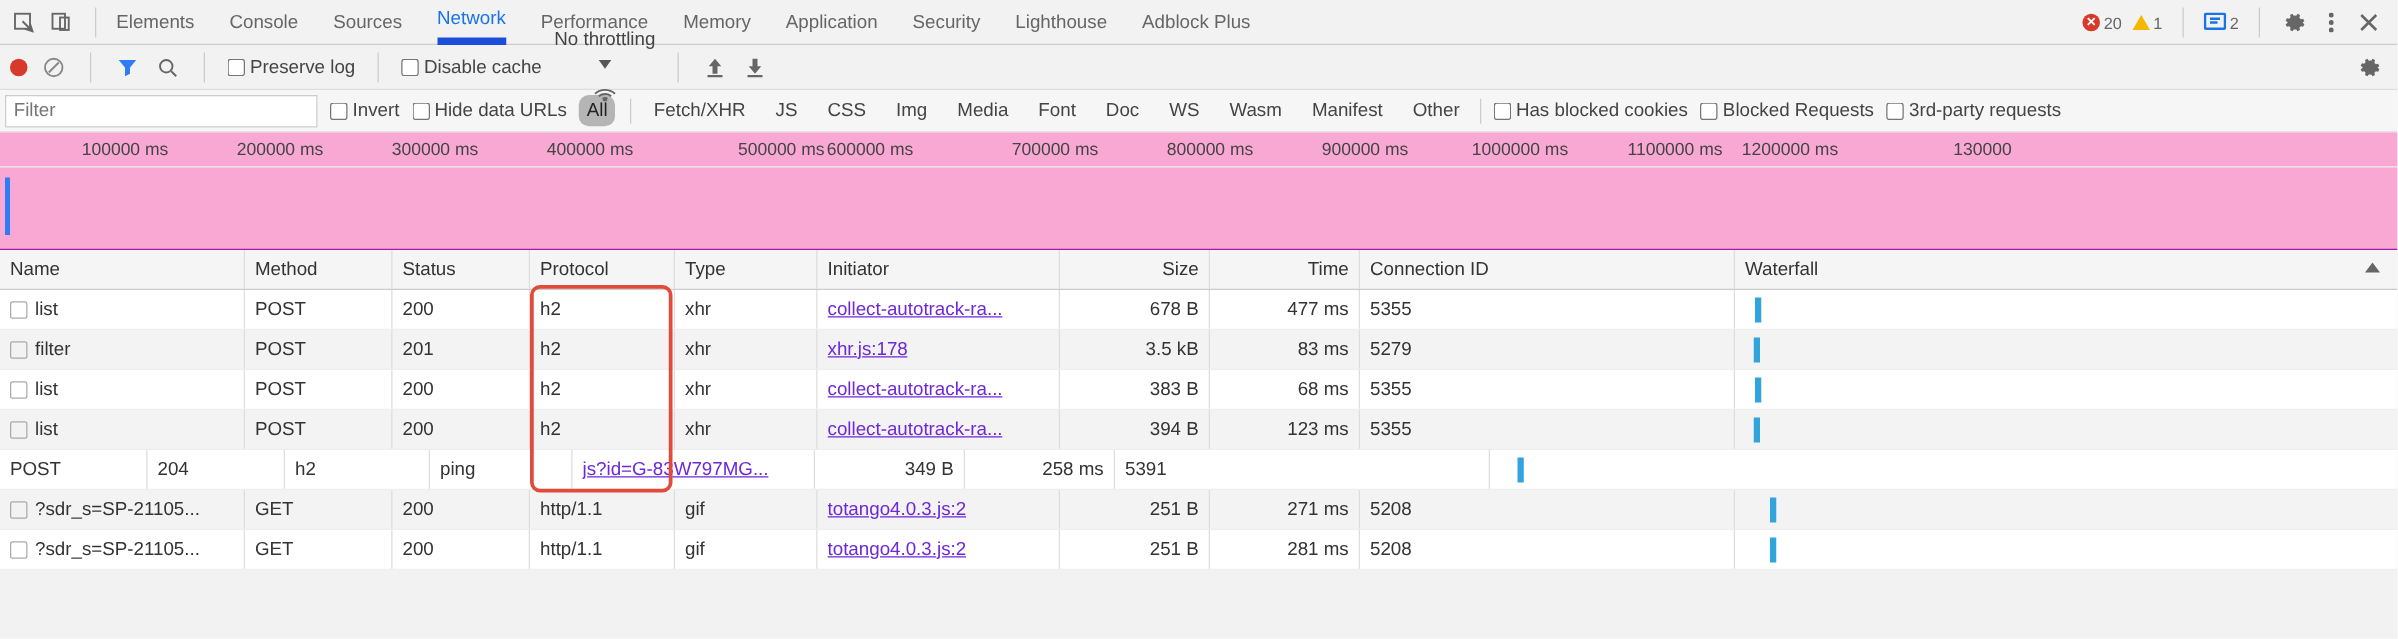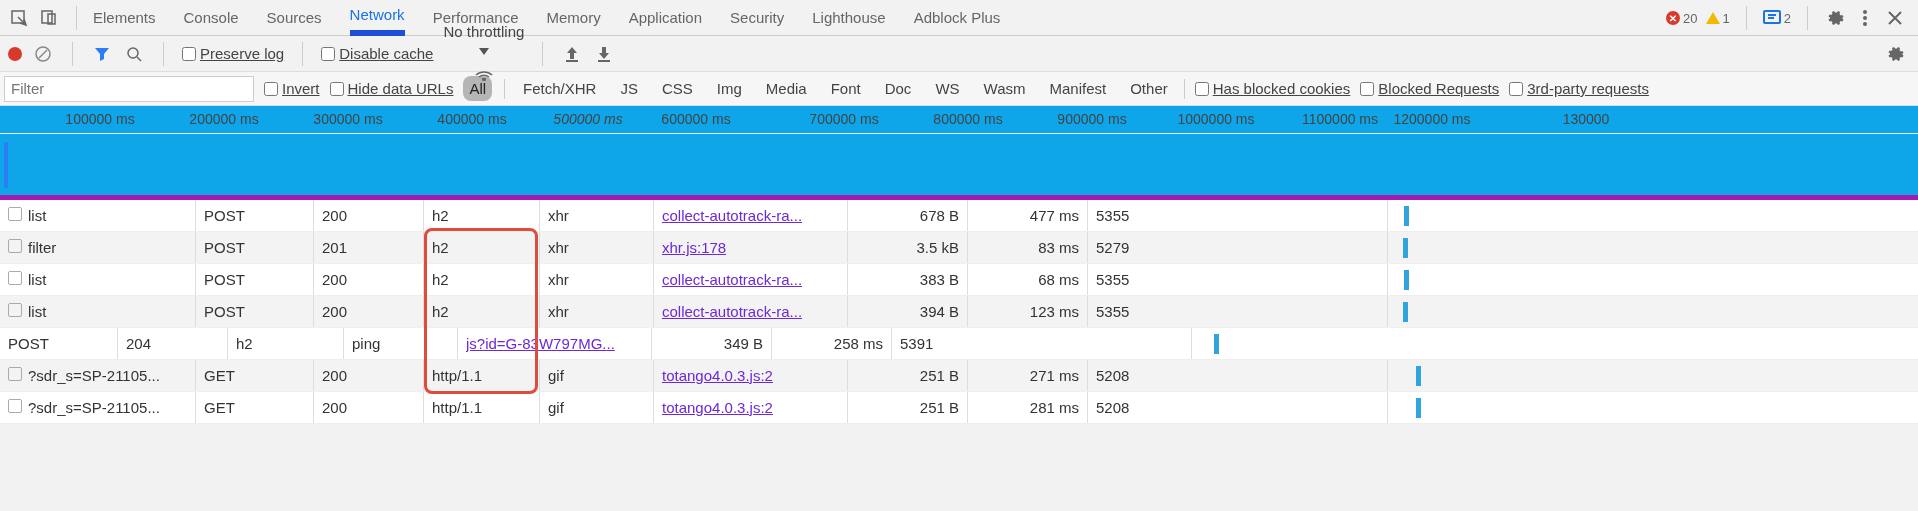--- a/index.html
+++ b/index.html
@@ -84,21 +84,21 @@
   height: 36px;
   background: #f2f2f2;
   border-bottom: 1px solid #ddd;
   padding: 0 8px;
   gap: 10px;
   position: relative;
 }
 .rec-dot { width:14px;height:14px;border-radius:50%;background:#d73a2a; cursor:pointer; }
 .tool-icon { width: 22px; height: 22px; display:flex;align-items:center;justify-content:center;cursor:pointer;color:#666; }
 .tool-icon.funnel { color:#2d7df6; }
-.cb-label { display:flex; align-items:center; gap:4px; color:#444;text-decoration:underline; }
+.cb-label { display:flex; align-items:center; gap:4px; color:#444; }
 .cb-label input { width:14px;height:14px; }
 .throttling { display:flex;align-items:center;gap:8px;color:#444;flex-direction:column; }
 .tri { width:0;height:0;border-left:5px solid transparent;border-right:5px solid transparent;border-top:7px solid #555; }
 .gear-right { position:absolute; right:12px; }
 
 .filter-row {
   background: #f6f6f6;
   height: 34px;
   display: flex;
   align-items: center;
@@ -120,23 +120,23 @@
   border-radius: 8px;
   cursor: pointer;
 }
 .type-pill.active {
   background: #b5b5b5;
   color: #222;
 }
 .filter-sep { width:1px; height:20px; background:#ccc; }
 
 .timeline {
-  background: #0ea5e9;
+  background: #f9a8d4;
   height: 94px;
-  border-bottom: 5px solid #a21caf;
+  border-bottom: 1px solid #a21caf;
   position: relative;
 }
 .time-ticks {
   display: flex;
   height: 28px;
   position: relative;
   border-bottom: 1px solid #eee;
 }
 .time-ticks .tick {
   position: absolute;
@@ -179,21 +179,21 @@
 .sort-tri { position:absolute; right:14px; top:10px; width:0;height:0;border-left:6px solid transparent;border-right:6px solid transparent;border-bottom:8px solid #666; }
 
 .grid-body .row {
   display:flex;
   height: 32px;
   border-bottom: 1px solid #eee;
   background:#fff;
 }
 .grid-body .row.alt { background:#f3f3f3; }
 .grid-body .hc { font-size: 15px; }
-.name-cell { display:flex;align-items:flex-start;gap:6px; width:100%; overflow:hidden; }
+.name-cell { display:flex;align-items:center;gap:6px; width:100%; overflow:hidden; }
 .file-icon { width:14px;height:14px;border:1px solid #aaa;border-radius:2px;display:inline-block;flex-shrink:0; }
 .initiator-link { text-decoration: underline; color:#6d28d9; cursor:pointer; overflow:hidden;text-overflow:ellipsis;white-space:nowrap; }
 .wf-bar { width:5px; height:20px; background:#31a3dd; display:inline-block; position:relative; }
 
 .highlight-box {
   position:absolute;
   border: 3px solid #e04b3b;
   border-radius: 8px;
   pointer-events:none;
   z-index: 50;
@@ -365,34 +365,49 @@
       <span>3rd-party requests</span>
     </label>
 </div>
 
 <div class="timeline">
   <div class="time-ticks" id="time-ticks">
       <div class="tick" style="left: 100px;">100000 ms</div>
       <div class="tick" style="left: 224px;">200000 ms</div>
       <div class="tick" style="left: 348px;">300000 ms</div>
       <div class="tick" style="left: 472px;">400000 ms</div>
-      <div class="tick" style="left: 588px; font-style: italic;">500000 ms</div>
+      <div class="tick" style="left: 625px;">500000 ms</div>
       <div class="tick" style="left: 696px;">600000 ms</div>
       <div class="tick" style="left: 844px;">700000 ms</div>
       <div class="tick" style="left: 968px;">800000 ms</div>
       <div class="tick" style="left: 1092px;">900000 ms</div>
       <div class="tick" style="left: 1216px;">1000000 ms</div>
       <div class="tick" style="left: 1340px;">1100000 ms</div>
       <div class="tick" style="left: 1432px;">1200000 ms</div>
       <div class="tick" style="left: 1586px;">130000</div>
     </div>
   <div class="tl-marker"></div>
 </div>
 
 <div class="grid" style="position:relative;">
+  <div class="grid-head">
+    <div class="hc name">Name</div>
+    <div class="hc method">Method</div>
+    <div class="hc status">Status</div>
+    <div class="hc protocol">Protocol</div>
+    <div class="hc type">Type</div>
+    <div class="hc initiator">Initiator</div>
+    <div class="hc size">Size</div>
+    <div class="hc time">Time</div>
+    <div class="hc conn">Connection ID</div>
+    <div class="hc waterfall">
+      <span>Waterfall</span>
+      <span class="sort-tri"></span>
+    </div>
+  </div>
   <div class="grid-body" id="grid-body">
       <div class="row">
         <div class="hc name">
           <div class="name-cell">
             <span class="file-icon"></span>
             <span>list</span>
           </div>
         </div>
         <div class="hc method">POST</div>
         <div class="hc status">200</div>

